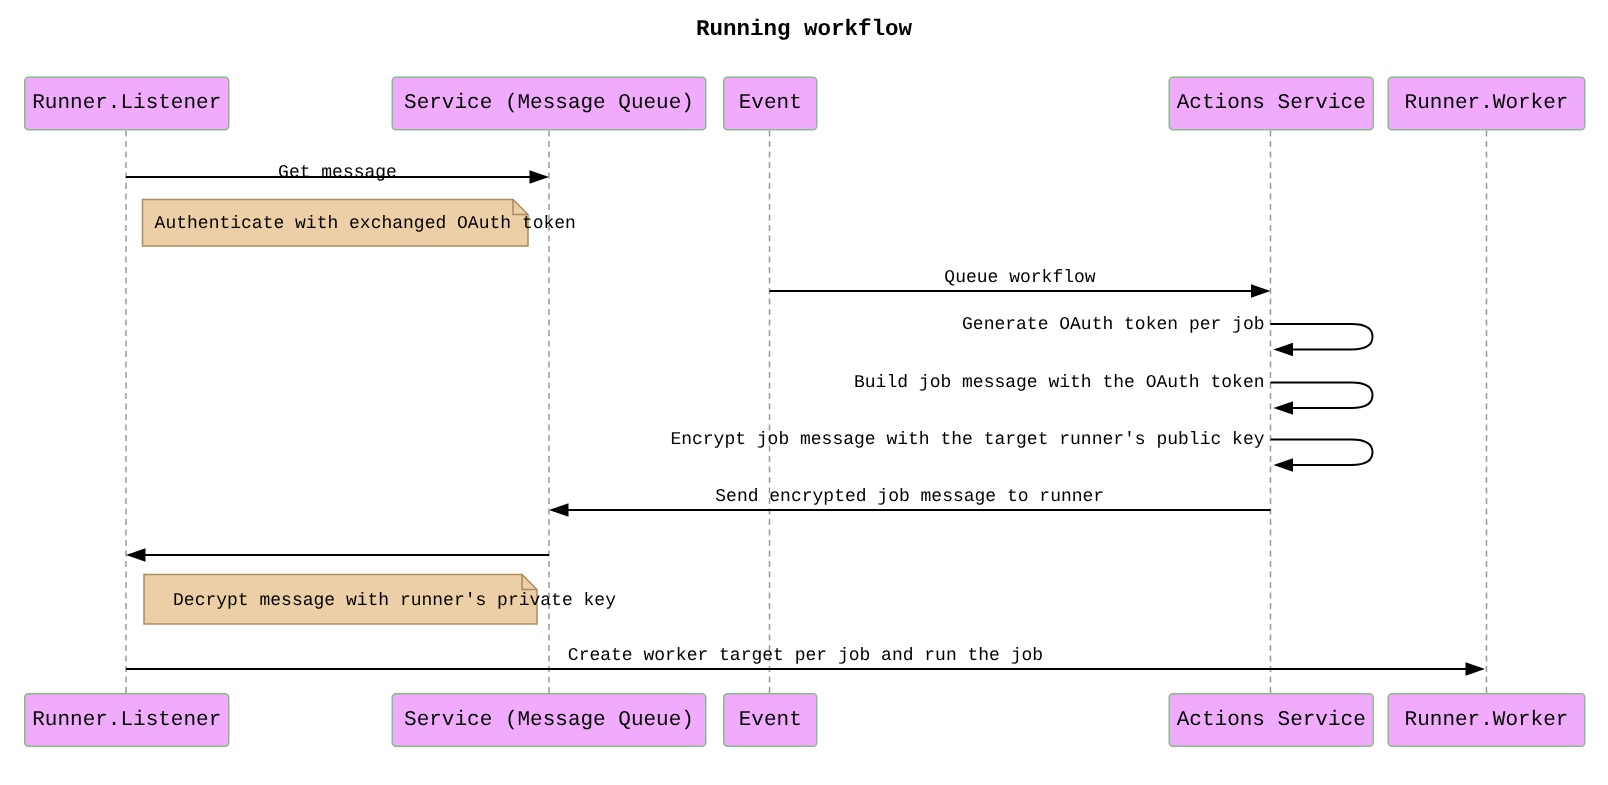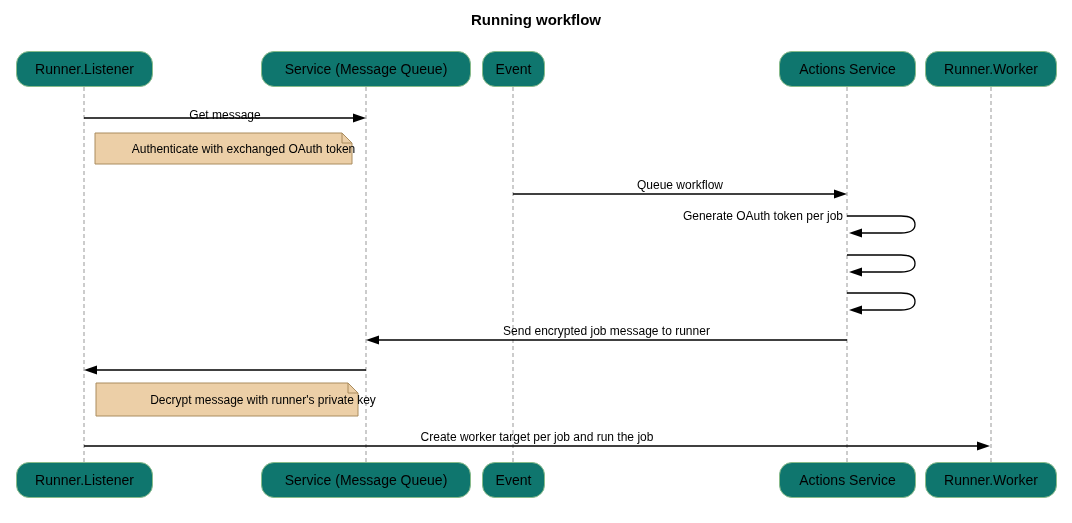--- a/index.html
+++ b/index.html
@@ -1,21 +1,21 @@
 <!DOCTYPE html>
 <html><head>
 <meta charset="utf-8">
 <style>
   html, body { margin: 0; padding: 0; background: #ffffff; }
   .canvas {
     position: relative;
     width: 1072px;
     height: 523px;
     background: #ffffff;
-    font-family: Liberation Sans, sans-serif;
+    font-family: Liberation Mono, monospace;
     color: #000000;
     overflow: hidden;
   }
   .title {
     position: absolute;
     top: 11px; left: 0; width: 1072px;
     text-align: center;
     font-size: 15px;
     font-weight: bold;
   }
@@ -24,23 +24,23 @@
     top: 0; left: 0;
   }
   .lifeline { stroke: #999999; stroke-width: 1; stroke-dasharray: 4 3; fill: none; }
   .msgline  { stroke: #000000; stroke-width: 1.3; fill: none; }
   .arrowhead { fill: #000000; stroke: none; }
   .noteshape { fill: #eccfa7; stroke: #aa8c5e; stroke-width: 1; }
   .notefold  { fill: none; stroke: #aa8c5e; stroke-width: 1; }
   .actor {
     position: absolute;
     height: 36px;
-    background: #0f766e;
+    background: #f0abfc;
     border: 1px solid #88bb8a;
-    border-radius: 13px;
+    border-radius: 3px;
     box-sizing: border-box;
     display: flex;
     align-items: center;
     justify-content: center;
     font-size: 14px;
     white-space: nowrap;
   }
   .msglabel {
     position: absolute;
     height: 15px;
@@ -141,19 +141,21 @@
   <div class="actor" style="left:779px; top:462px; width:137px;">
       <span>Actions Service</span>
     </div>
   <div class="actor" style="left:925px; top:462px; width:132px;">
       <span>Runner.Worker</span>
     </div>
 
   <div class="msglabel" style="left:84px;  width:282px; top:108px;">Get message</div>
   <div class="msglabel" style="left:513px; width:334px; top:178px;">Queue workflow</div>
   <div class="msglabel-right" style="right:229px; top:209px;">Generate OAuth token per job</div>
+  <div class="msglabel-right" style="right:229px; top:248px;">Build job message with the OAuth token</div>
+  <div class="msglabel-right" style="right:229px; top:286px;">Encrypt job message with the target runner's public key</div>
   <div class="msglabel" style="left:366px; width:481px; top:324px;">Send encrypted job message to runner</div>
   <div class="msglabel" style="left:84px;  width:906px; top:430px;">Create worker target per job and run the job</div>
 
   <div class="note-text" style="left:95px; top:133px; width:257px; height:31px;">Authenticate with exchanged OAuth token</div>
   <div class="note-text" style="left:96px; top:383px; width:262px; height:33px;margin-left:16px;">Decrypt message with runner's private key</div>
 
 </div>
 
 </body></html>

